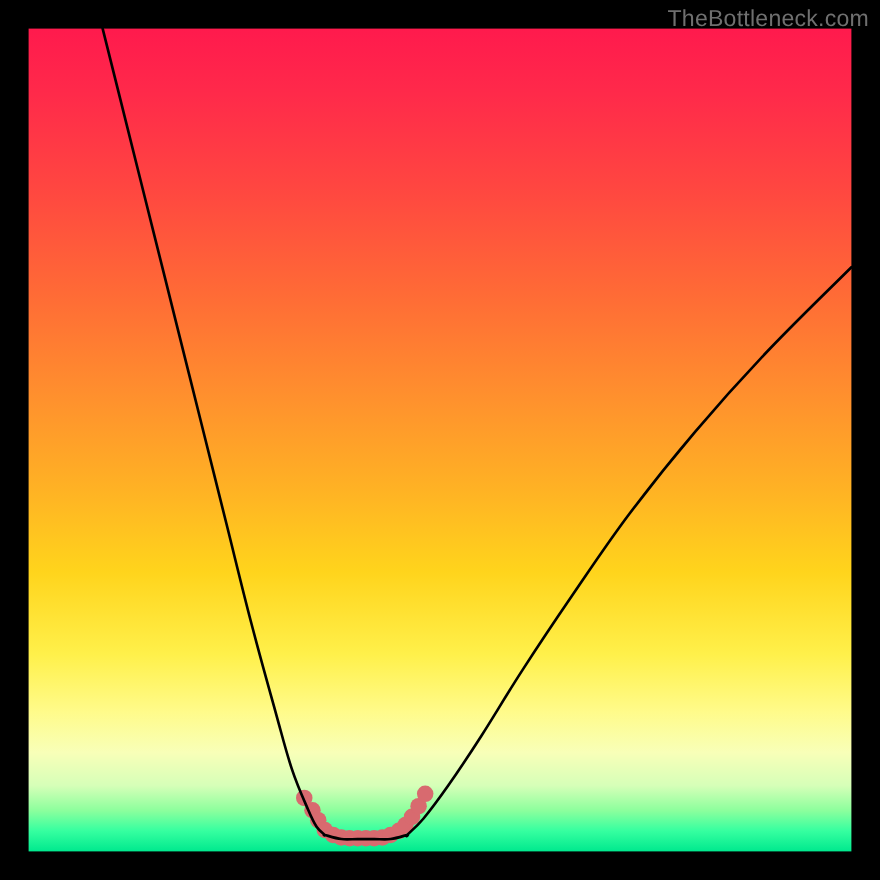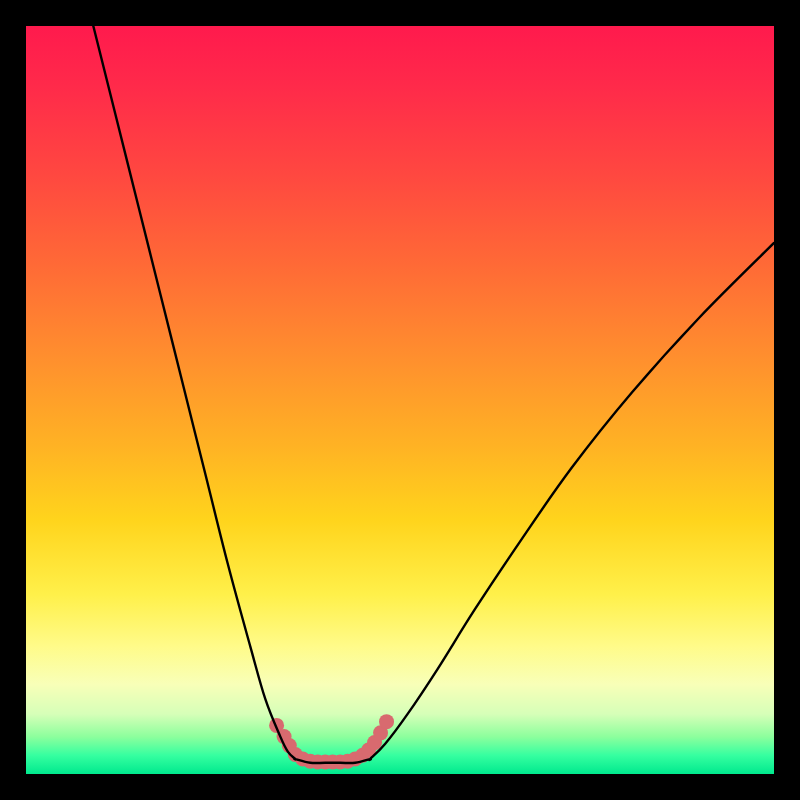--- a/index.html
+++ b/index.html
@@ -82,13 +82,14 @@
           <circle cx="329.12" cy="733.04" r="7.5" fill="#d86a6f"></circle>
           <circle cx="336.6" cy="729.3" r="7.5" fill="#d86a6f"></circle>
           <circle cx="342.58399999999995" cy="724.064" r="7.5" fill="#d86a6f"></circle>
           <circle cx="348.56800000000004" cy="716.584" r="7.5" fill="#d86a6f"></circle>
           <circle cx="354.55199999999996" cy="706.86" r="7.5" fill="#d86a6f"></circle>
           <circle cx="360.536" cy="695.64" r="7.5" fill="#d86a6f"></circle>
         </g>
       <path id="curvePath" fill="none" stroke="#000000" stroke-width="2.4" stroke-linecap="round" d="M 67.32 0 C 71.35919999999999 16.156799999999997 81.68159999999999 57.4464 89.75999999999999 89.75999999999999 C 97.8384 122.07359999999998 104.1216 147.20639999999997 112.2 179.51999999999998 C 120.2784 211.8336 126.56159999999998 236.96639999999996 134.64 269.28 C 142.71839999999997 301.5936 149.0016 326.72639999999996 157.07999999999998 359.03999999999996 C 165.15839999999997 391.3536 171.44159999999997 416.4864 179.51999999999998 448.8 C 187.5984 481.1136 193.8816 507.59279999999995 201.96 538.56 C 210.03840000000002 569.5272 217.668 596.6048000000001 224.4 620.84 C 231.132 645.0752 233.9744 657.0432000000001 239.36 673.2 C 244.74560000000002 689.3568 250.28080000000003 701.1752 254.32000000000002 710.6 C 258.35920000000004 720.0248 259.10720000000003 721.5208 261.8 725.56 C 264.4928 729.5991999999999 267.93359999999996 731.6936 269.28 733.04 C 270.6264 734.3864 266.58719999999994 732.3668 269.28 733.04 C 271.9728 733.7131999999999 278.8544 736.1068 284.24 736.78 C 289.6256 737.4531999999999 293.8144 736.78 299.2 736.78 C 304.5856 736.78 308.77439999999996 736.78 314.15999999999997 736.78 C 319.5456 736.78 323.7344 737.4531999999999 329.12 736.78 C 334.5056 736.1068 341.3872 733.7131999999999 344.08000000000004 733.04 C 346.7728000000001 732.3668 341.38720000000006 735.7328 344.08000000000004 733.04 C 346.7728 730.3471999999999 352.308 726.1584 359.03999999999996 718.08 C 365.77199999999993 710.0016 372.0552 701.624 381.48 688.16 C 390.9048 674.6959999999999 399.28240000000005 662.1296 411.40000000000003 643.28 C 423.5176 624.4304 433.9896 606.3288 448.8 583.44 C 463.6104 560.5512000000001 476.1768 541.7016 493.68 516.12 C 511.1832 490.5384 525.8439999999999 468.248 546.04 441.32 C 566.236 414.392 582.9911999999999 393.448 605.88 366.52 C 628.7688 339.592 647.6184000000001 318.648 673.2 291.72 C 698.7816 264.79200000000003 734.5360000000001 230.38400000000007 748 216.92000000000007"></path>
     </svg>
   </div>
+  <div class="watermark">TheBottleneck.com</div>
 </div>
 
 </body></html>

